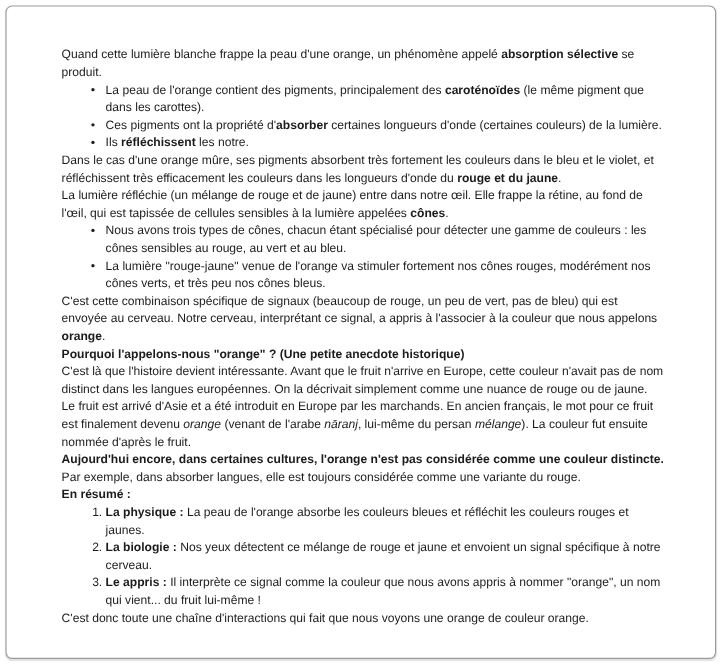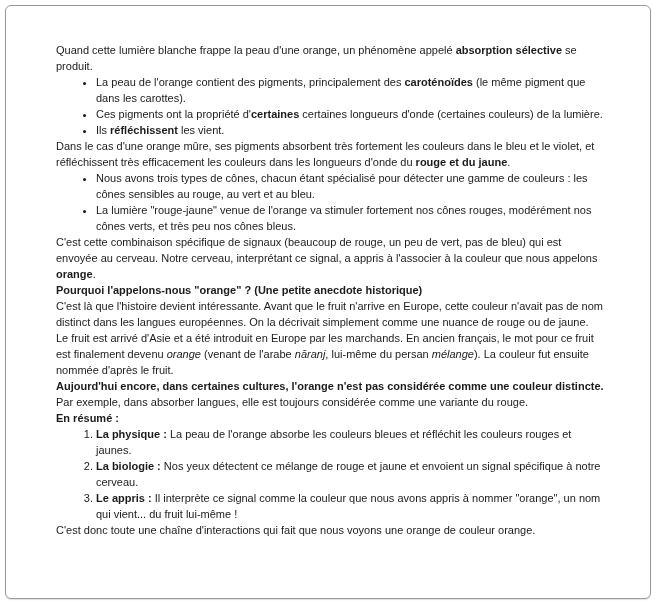--- a/index.html
+++ b/index.html
@@ -26,27 +26,28 @@
 </head>
 <body>
 
 <div class="page-card">
   <div class="content">
 
     <p><span>Quand cette lumière blanche frappe la peau d'une orange, un phénomène appelé </span><span class="b">absorption sélective</span><span> se produit.</span></p>
 
     <ul>
       <li><span>La peau de l'orange contient des pigments, principalement des </span><span class="b">caroténoïdes</span><span> (le même pigment que dans les carottes).</span></li>
-      <li><span>Ces pigments ont la propriété d'</span><span class="b">certaines</span><span> certaines longueurs d'onde (certaines couleurs) de la lumière.</span></li>
-      <li><span>Ils </span><span class="b">réfléchissent</span><span> les vient.</span></li>
+      <li><span>Ces pigments ont la propriété d'</span><span class="b">absorber</span><span> certaines longueurs d'onde (certaines couleurs) de la lumière.</span></li>
+      <li><span>Ils </span><span class="b">réfléchissent</span><span> les notre.</span></li>
     </ul>
 
     <p><span>Dans le cas d'une orange mûre, ses pigments absorbent très fortement les couleurs dans le bleu et le violet, et réfléchissent très efficacement les couleurs dans les longueurs d'onde du </span><span class="b">rouge et du jaune</span><span>.</span></p>
 
 
+    <p><span>La lumière réfléchie (un mélange de rouge et de jaune) entre dans notre œil. Elle frappe la rétine, au fond de l'œil, qui est tapissée de cellules sensibles à la lumière appelées </span><span class="b">cônes</span><span>.</span></p>
 
     <ul>
       <li><span>Nous avons trois types de cônes, chacun étant spécialisé pour détecter une gamme de couleurs : les cônes sensibles au rouge, au vert et au bleu.</span></li>
       <li><span>La lumière "rouge-jaune" venue de l'orange va stimuler fortement nos cônes rouges, modérément nos cônes verts, et très peu nos cônes bleus.</span></li>
     </ul>
 
     <p><span>C'est cette combinaison spécifique de signaux (beaucoup de rouge, un peu de vert, pas de bleu) qui est envoyée au cerveau. Notre cerveau, interprétant ce signal, a appris à l'associer à la couleur que nous appelons </span><span class="b">orange</span><span>.</span></p>
 
     <p><span class="b">Pourquoi l'appelons-nous "orange" ? (Une petite anecdote historique)</span></p>
 

